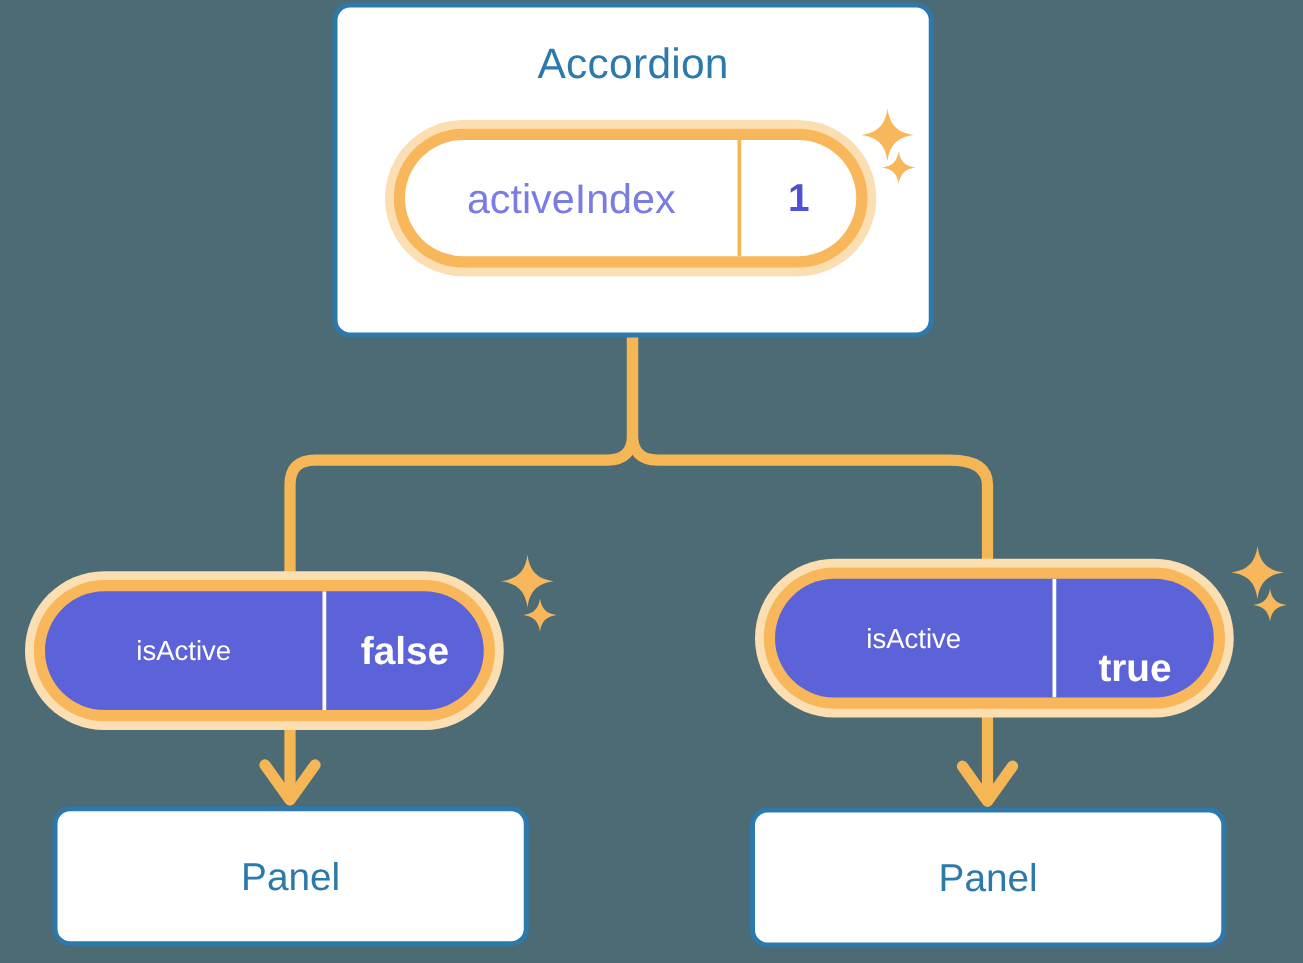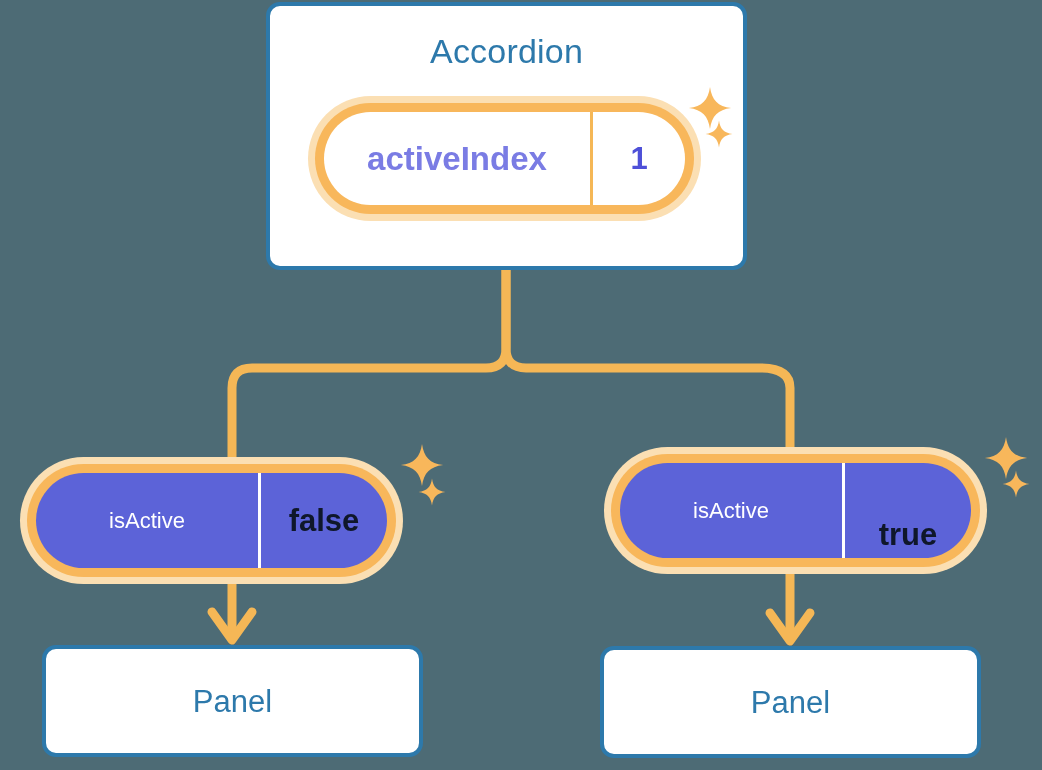--- a/index.html
+++ b/index.html
@@ -107,42 +107,42 @@
     width: 393px;
     height: 125px;
   }
   #pill-accordion .pill-inner {
     background: #ffffff;
   }
   #pill-accordion .pill-key {
     flex: 0 0 266px;
     color: #7a7ce4;
     font-size: 33px;
-    font-weight: 700;
+    font-weight: 400;
     border-right: 3px solid #f5b756;
   }
   #pill-accordion .pill-val {
     flex: 1 1 auto;
     color: #4e50d8;
     font-size: 31px;
     font-weight: 700;
   }
 
   
   .pill-state .pill-inner {
     background: #5c63d8;
   }
   .pill-state .pill-key {
     color: #ffffff;
     font-size: 22px;
     font-weight: 400;
     border-right: 3px solid #ffffff;
   }
   .pill-state .pill-val {
-    color: #0f172a;
+    color: #ffffff;
     font-size: 31px;
     font-weight: 700;
   }
   #pill-left {
     left: 20px;
     top: 457px;
     width: 383px;
     height: 127px;
   }
   #pill-left .pill-key { flex: 0 0 222px; }

